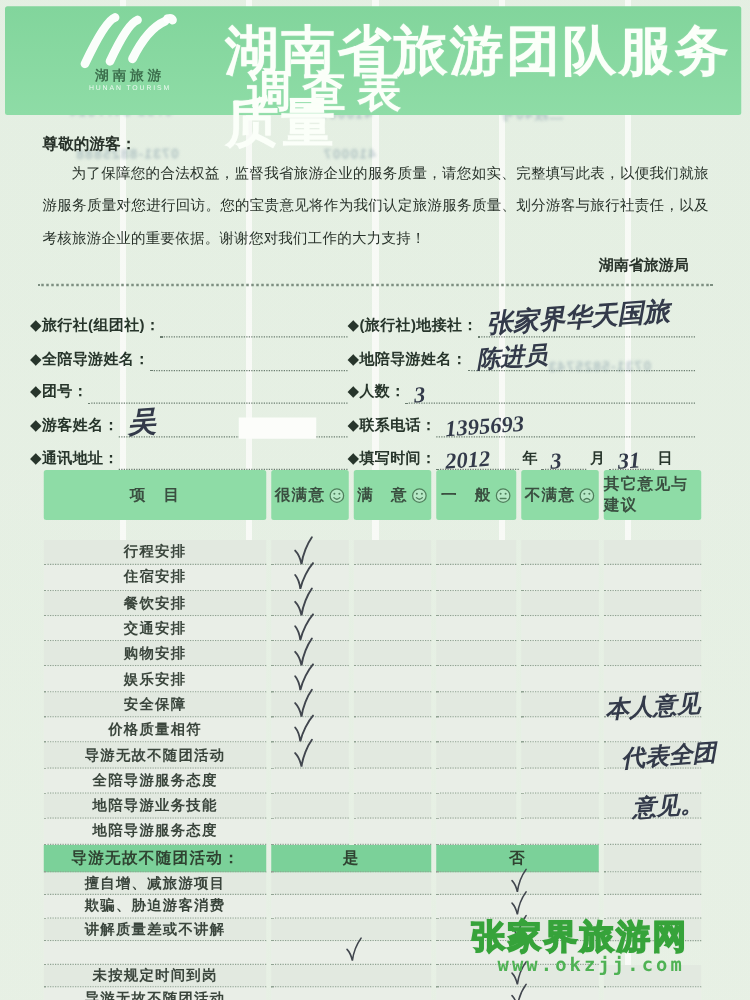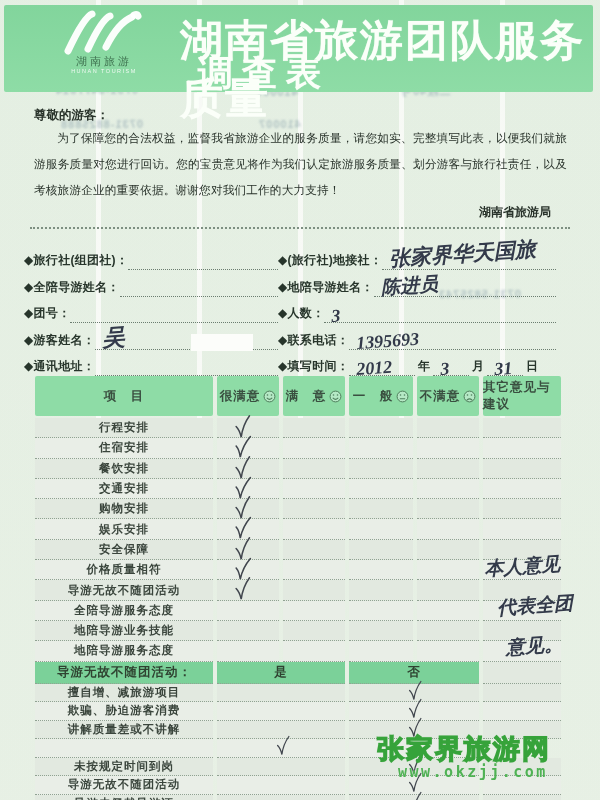--- a/index.html
+++ b/index.html
@@ -24,21 +24,21 @@
   }
   
   .banner{
     position:absolute;left:4px;top:5px;width:589px;height:87px;
     background:linear-gradient(180deg,#82d59c,#8edca6);
     border-radius:2px;
   }
   .logo{position:absolute;left:26px;top:4px;width:148px;height:80px;text-align:center;}
   .logo-mark{display:block;margin:0 auto;width:92px;height:46px;}
   .logo-mark path{fill:none;stroke:#ffffff;stroke-width:7;stroke-linecap:round;opacity:0.96;}
-  .logo-text{font-size:11px;font-weight:normal;letter-spacing:3px;color:rgba(30,70,45,0.72);line-height:12px;}
+  .logo-text{font-size:11px;font-weight:bold;letter-spacing:3px;color:rgba(30,70,45,0.72);line-height:12px;}
   .logo-sub{font-size:5.5px;letter-spacing:1.5px;color:rgba(255,255,255,0.85);line-height:8px;}
   .title1{
     position:absolute;left:176px;top:7px;font-size:43px;font-weight:bold;
     color:#fbfff9;letter-spacing:2px;text-shadow:0 0 1px rgba(255,255,255,0.6);
   }
   .title2{
     position:absolute;left:178px;top:45px;font-size:35px;font-weight:bold;
     color:#fbfff9;letter-spacing:9px;text-shadow:0 0 1px rgba(255,255,255,0.6);margin-left:16px;
   }
   
@@ -65,21 +65,21 @@
     color:#333a4a;transform:rotate(-4deg);transform-origin:left bottom;
   }
   [data-name="fields-right"] .field-row:nth-child(1) .hw-value{font-size:21px;bottom:-4px;}
   [data-name="fields-right"] .field-row:nth-child(2) .hw-value{font-size:19px;}
   [data-name="fields-left"]  .field-row:nth-child(4) .hw-value{font-size:23px;}
   .redact{position:absolute;left:96px;bottom:-2px;width:62px;height:17px;background:#fcfdfa;}
   
   .table{position:absolute;left:35px;top:376px;width:531px;}
   .t-row{display:grid;grid-template-columns:178px 62px 62px 64px 62px 78px;column-gap:4px;}
   .t-row.behavior{grid-template-columns:178px 128px 130px 78px;}
-  .t-row.header{height:40px;margin-bottom:2px;}
+  .t-row.header{height:40px;margin-bottom:16px;}
   .th{
     background:#8edca6;border-radius:2px;display:flex;align-items:center;justify-content:center;
     gap:3px;font-size:12.5px;font-weight:bold;color:#3a4f40;letter-spacing:1px;
   }
   .face{width:13px;height:13px;}
   .face circle{fill:rgba(255,255,255,0.35);stroke:#4f7f5c;stroke-width:1;}
   .face circle.eye{fill:#4f7f5c;stroke:none;}
   .face path{fill:none;stroke:#4f7f5c;stroke-width:1.1;stroke-linecap:round;}
   .td{
     position:relative;display:flex;align-items:center;justify-content:center;

